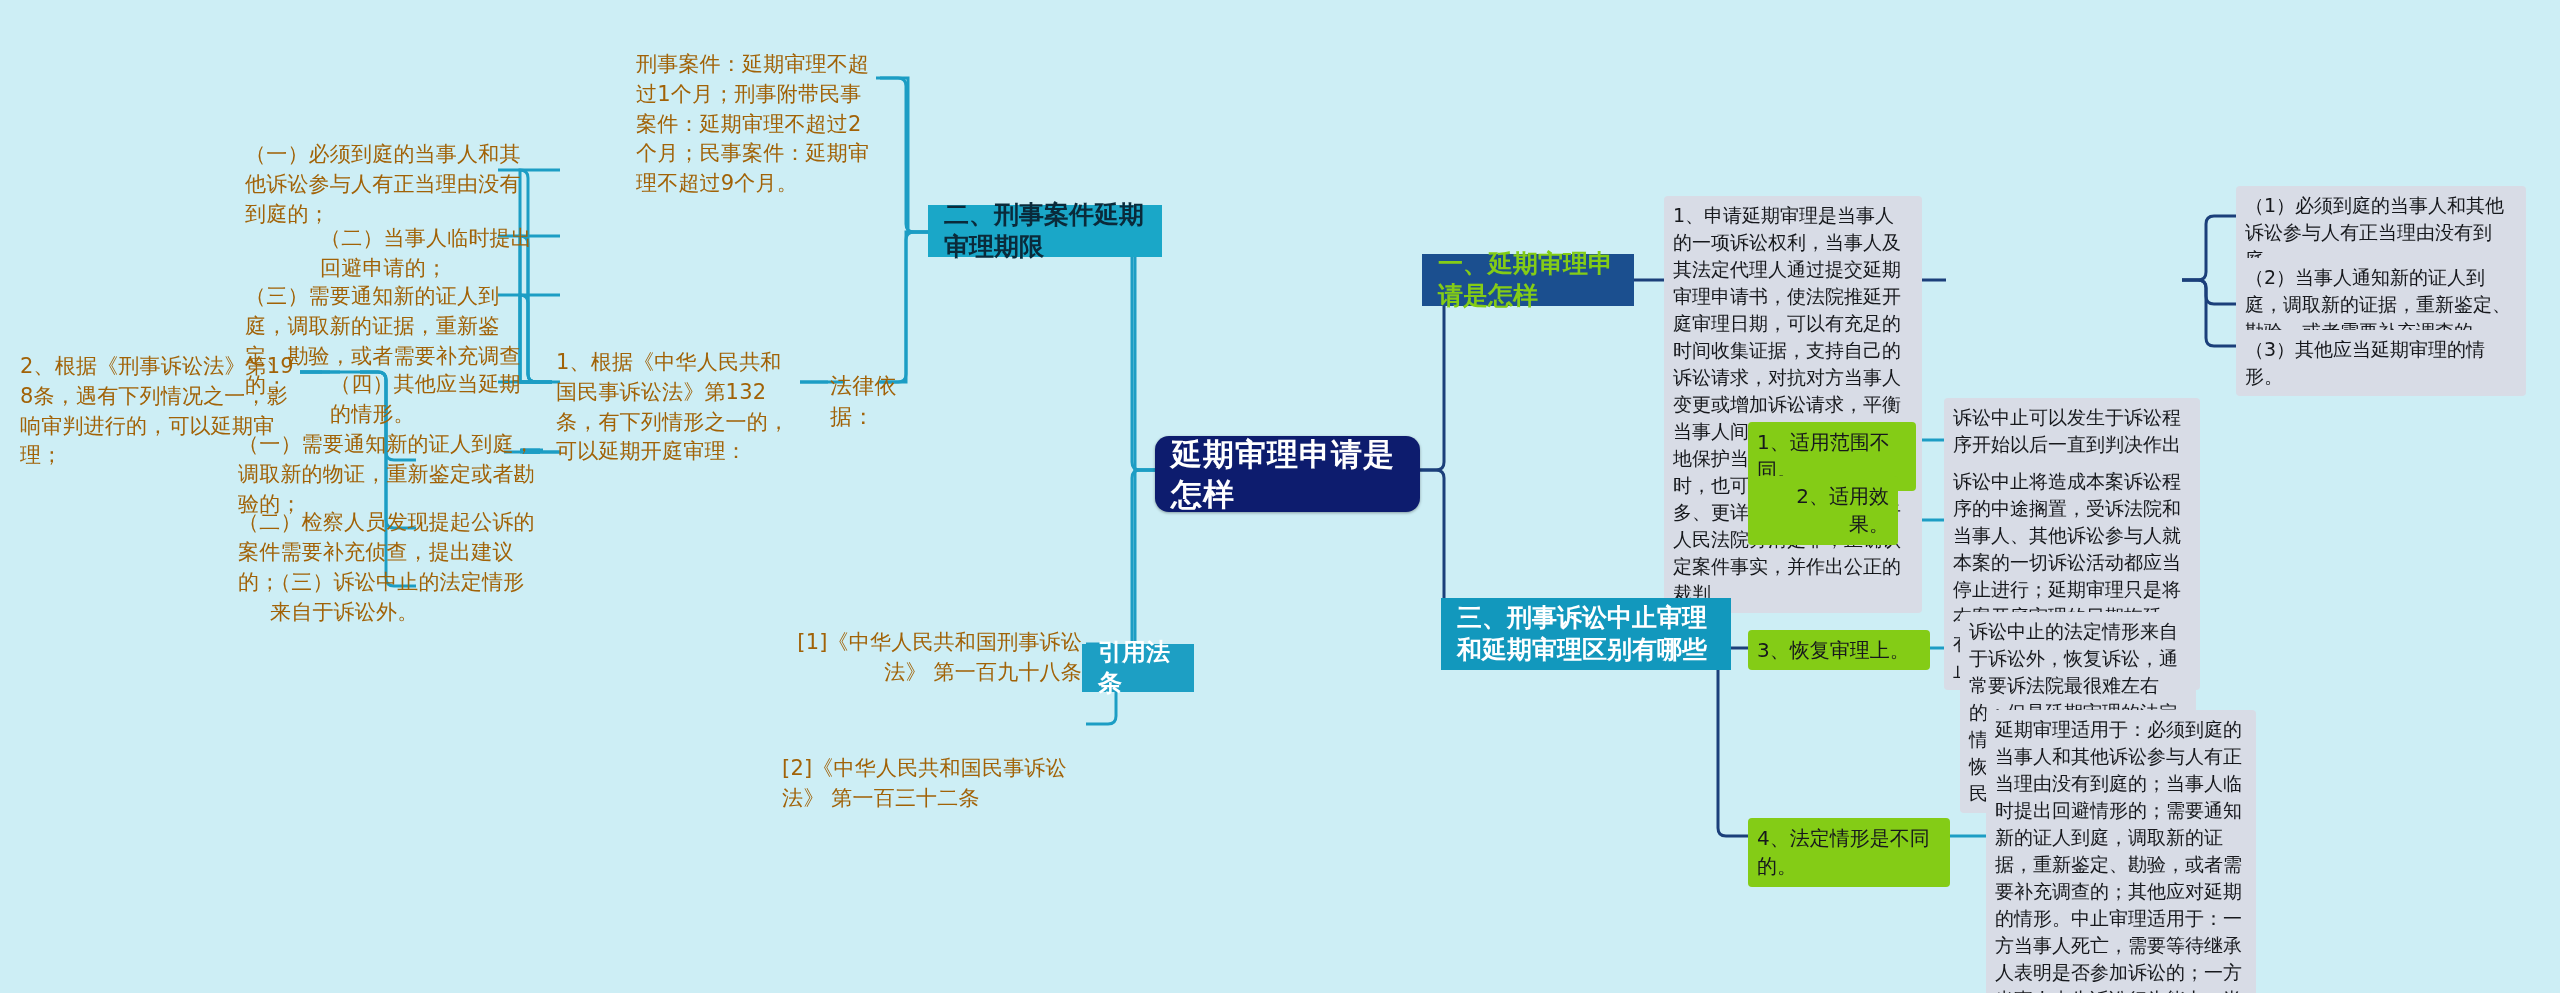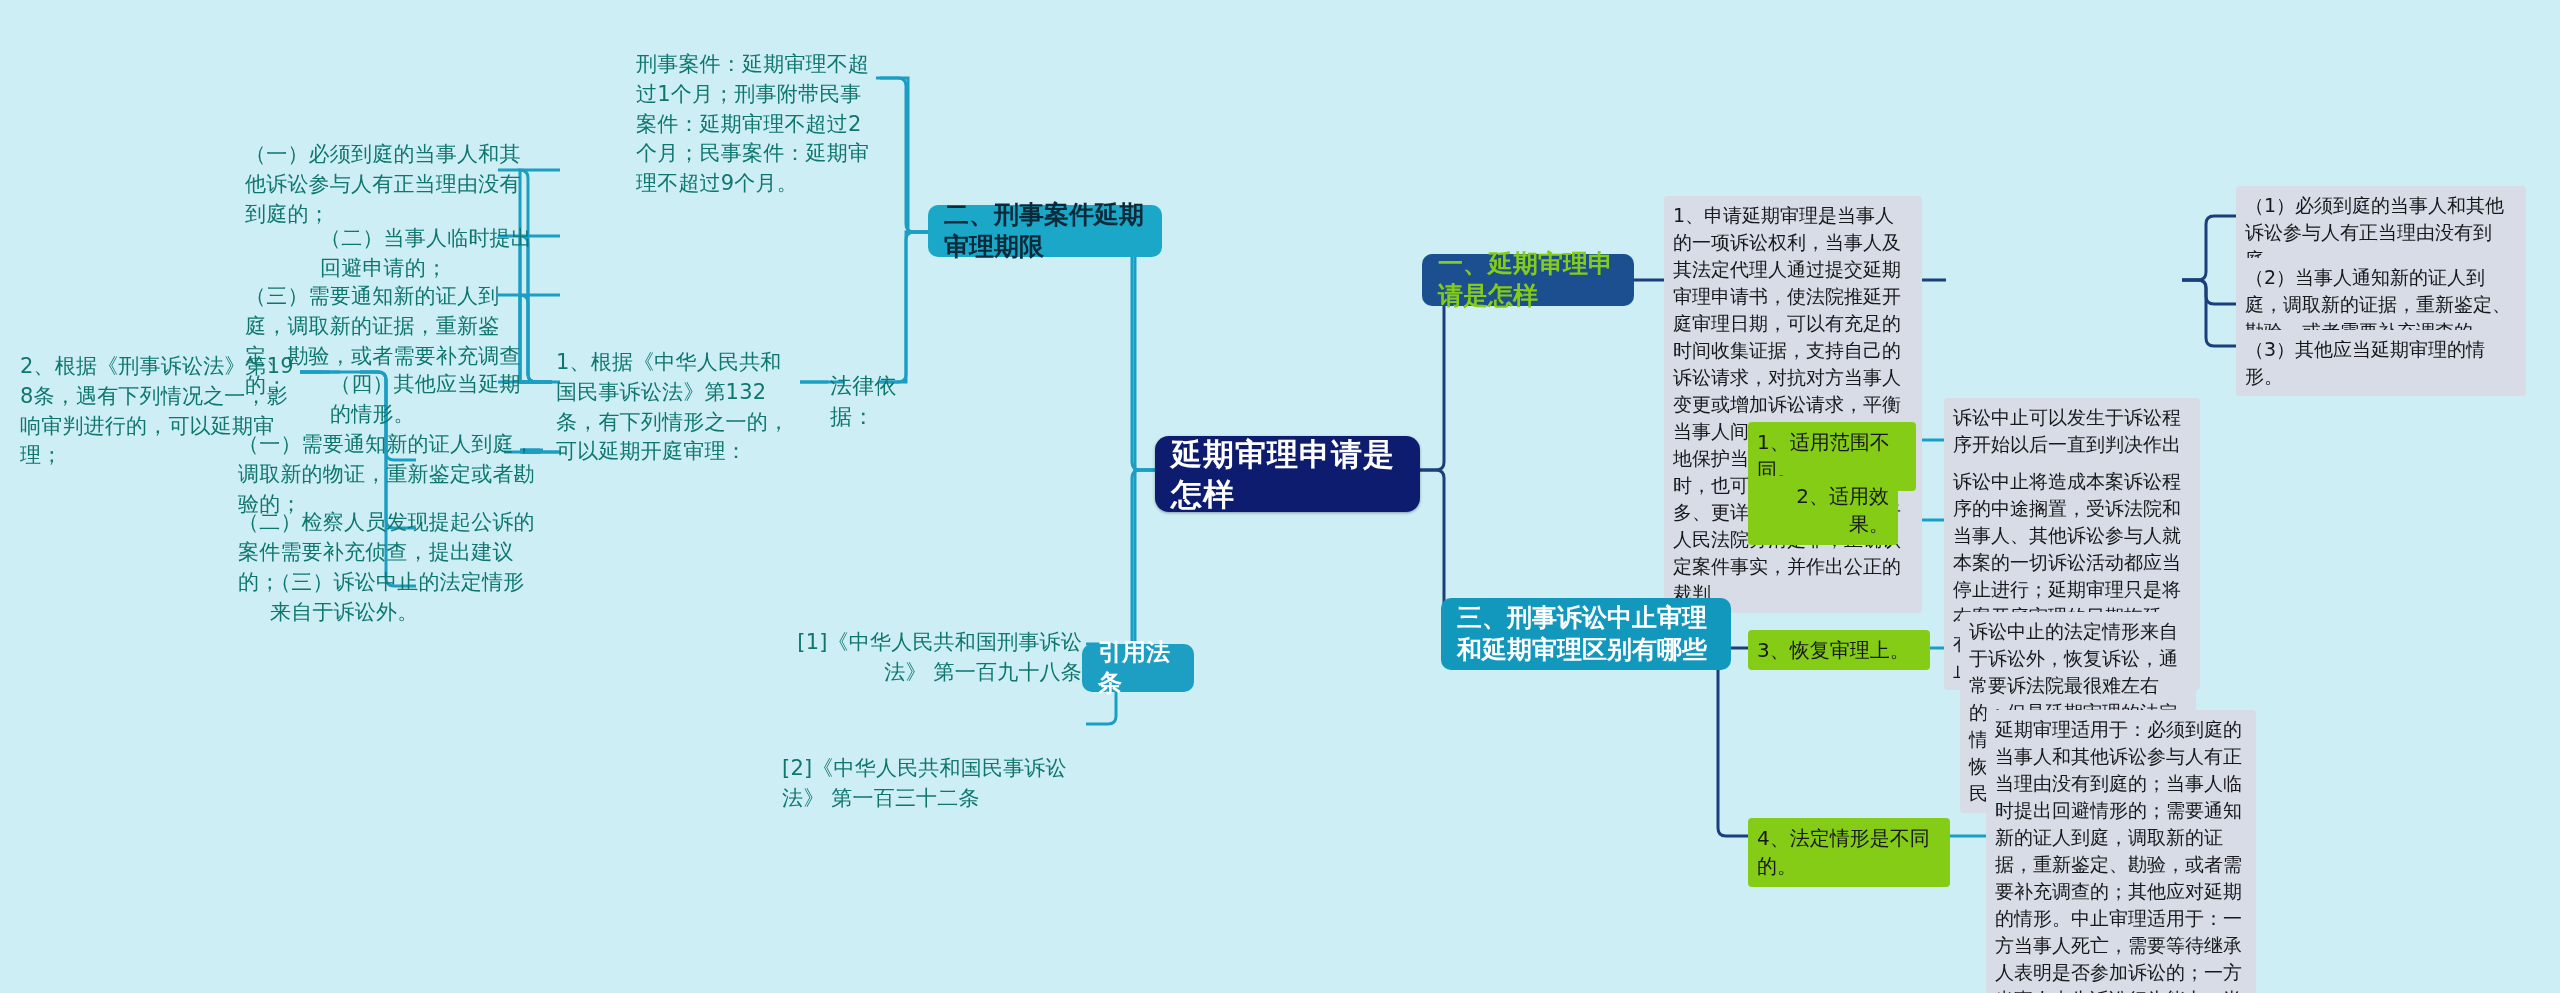--- a/index.html
+++ b/index.html
@@ -9,41 +9,41 @@
     font-family:"DejaVu Sans","Liberation Sans",sans-serif;
     overflow:hidden;
     position:relative;
   }
   #canvas{position:absolute;left:0;top:0;width:2560px;height:993px;}
   svg.links{position:absolute;left:0;top:0;width:2560px;height:993px;pointer-events:none;}
   .node{position:absolute;box-sizing:border-box;}
 
   
   .txt{
-    color:#0f766e;
+    color:#a16207;
     line-height:1.42;
     letter-spacing:0.2px;
     white-space:pre-wrap;
     word-break:break-all;
   }
   
   .chip{
     background:#d8dce6;
     border-radius:4px;
     color:#16181c;
     line-height:1.42;
     padding:6px 9px;
     white-space:pre-wrap;
     word-break:break-all;
   }
   .chip.pale{background:#84cc16;}
 
   
   .pill{
-    border-radius:10px;
+    border-radius:0;
     display:flex;align-items:center;
     padding:9px 16px;
     font-weight:bold;
     line-height:1.3;
     box-sizing:border-box;
   }
   .pill.root{
     background:#0d1c6e;color:#ffffff;border-radius:14px;
     font-size:31px;letter-spacing:1px;justify-content:center;
     box-shadow:0 1px 3px rgba(0,0,0,.35);

